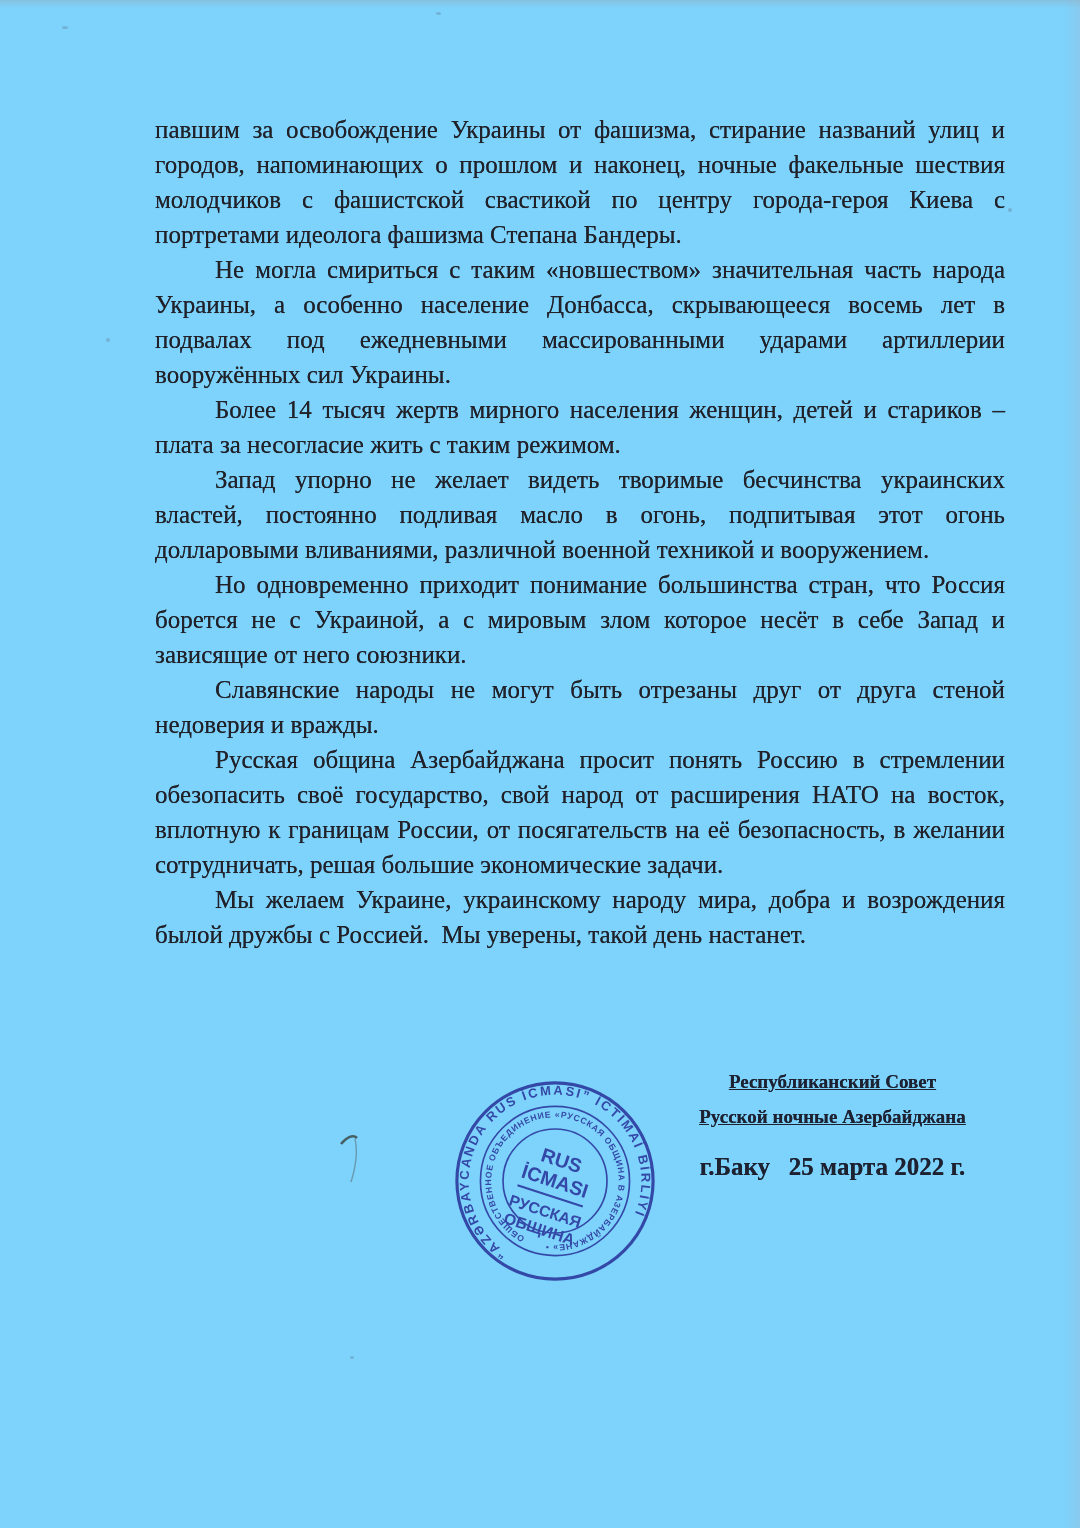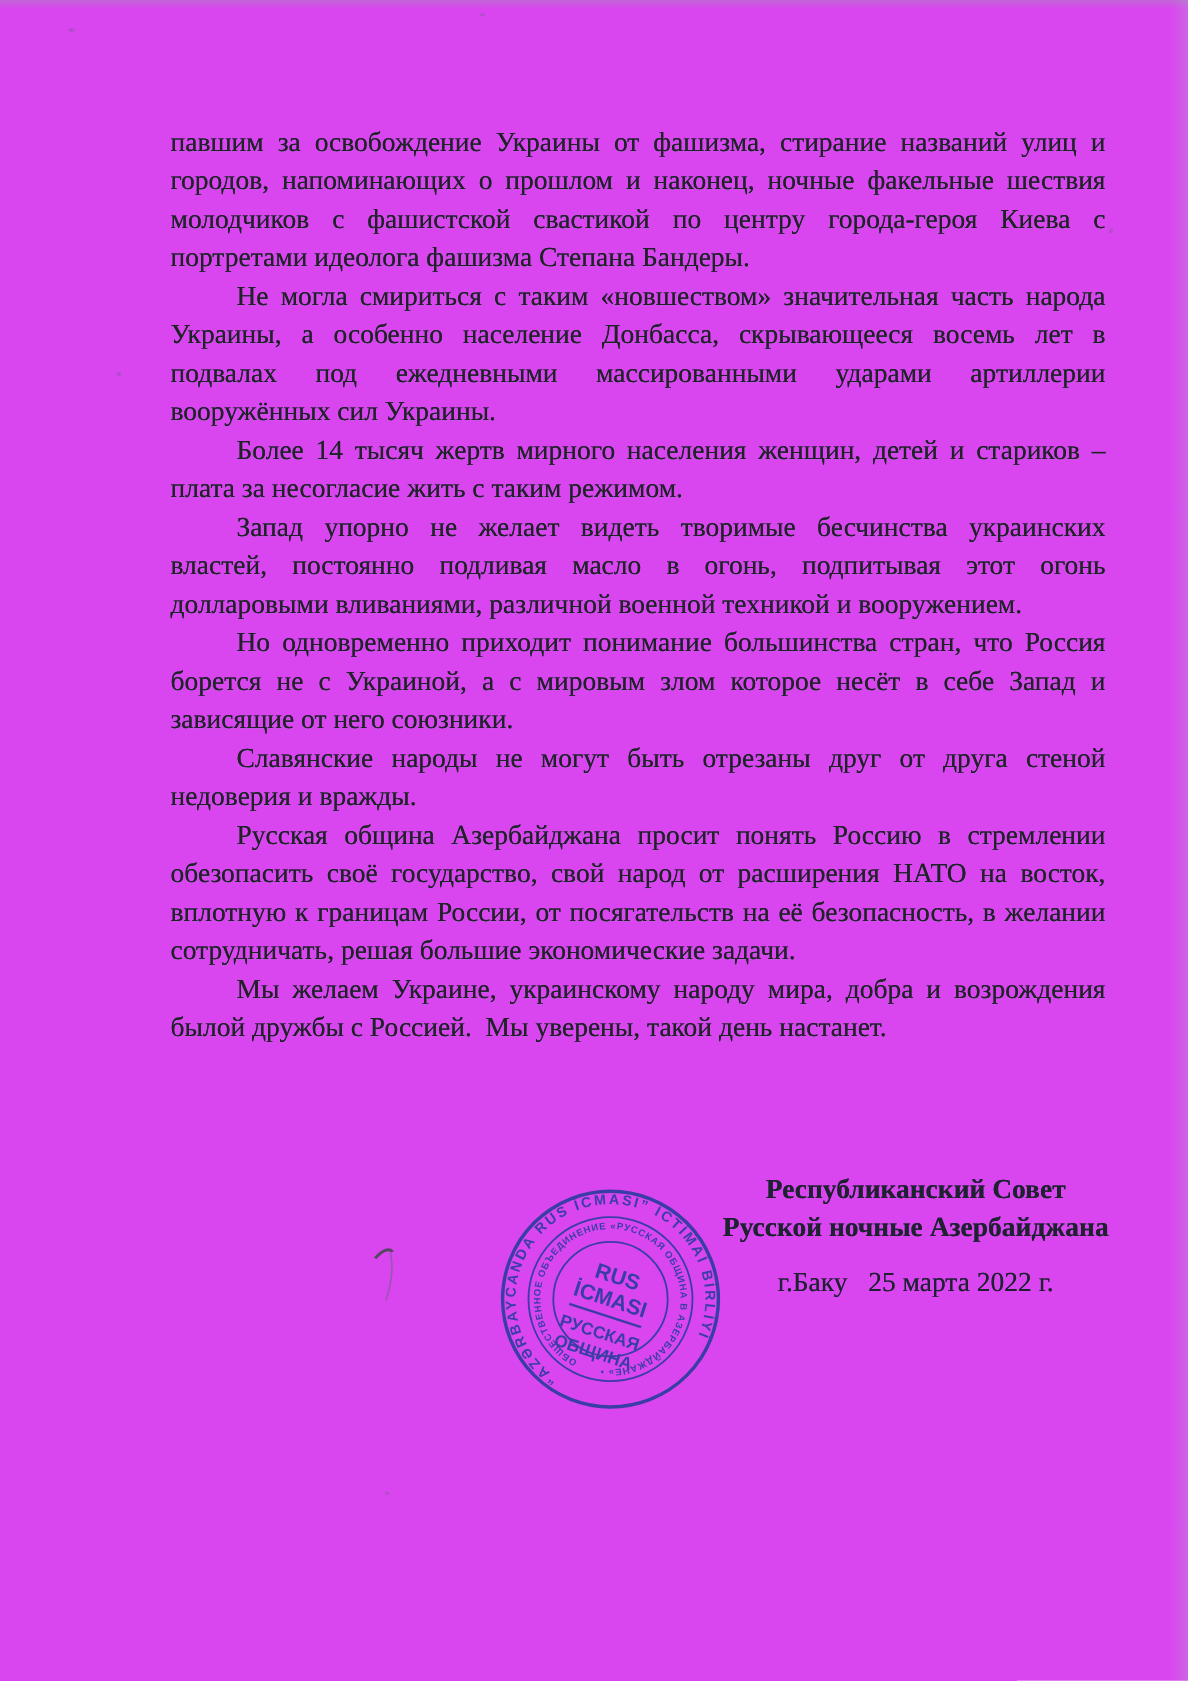--- a/index.html
+++ b/index.html
@@ -4,21 +4,21 @@
 <style>
   html,body{margin:0;padding:0;}
   body{
     width:1080px;height:1528px;
     background:#f4f4f6;
     font-family:"Liberation Serif","DejaVu Serif",serif;
     position:relative;
   }
   .page{
     position:absolute;inset:0;
-    background:#d946ef;
+    background:#7dd3fc;
     overflow:hidden;
   }
   
   .scan-top{
     position:absolute;top:0;left:0;width:100%;height:8px;
     background:linear-gradient(to bottom, rgba(150,158,172,.35), rgba(150,158,172,0));
   }
   .scan-right{
     position:absolute;top:0;right:0;width:16px;height:100%;
     background:linear-gradient(to left, rgba(165,178,200,.28), rgba(165,178,200,0));
@@ -33,22 +33,22 @@
     text-shadow:0 0 .6px rgba(25,35,60,.85), 0 1px 0 rgba(110,165,190,.18);
   }
   .body-text p{margin:0;text-indent:60px;}
   .body-text p.no-indent{text-indent:0;}
 
   .signature{
     position:absolute;left:655px;top:1064px;width:355px;
     text-align:center;color:#1d2130;
     text-shadow:0 0 .6px rgba(25,35,60,.85);
   }
-  .sig-org{font-weight:bold;font-size:25px;line-height:35px;}
-  .sig-date{margin-top:15px;font-size:25px;line-height:35px;}
+  .sig-org{font-weight:bold;font-size:19px;line-height:35px;text-decoration:underline;}
+  .sig-date{margin-top:15px;font-size:25px;line-height:35px;font-weight:bold;}
 
   .stamp{
     position:absolute;left:452px;top:1078px;width:206px;height:206px;
     opacity:.92;
   }
   .stamp svg{width:100%;height:100%;display:block;}
   .stamp text{font-family:"Liberation Sans","DejaVu Sans",sans-serif;font-weight:bold;}
 
   .pen-mark{
     position:absolute;left:338px;top:1130px;width:30px;height:56px;

